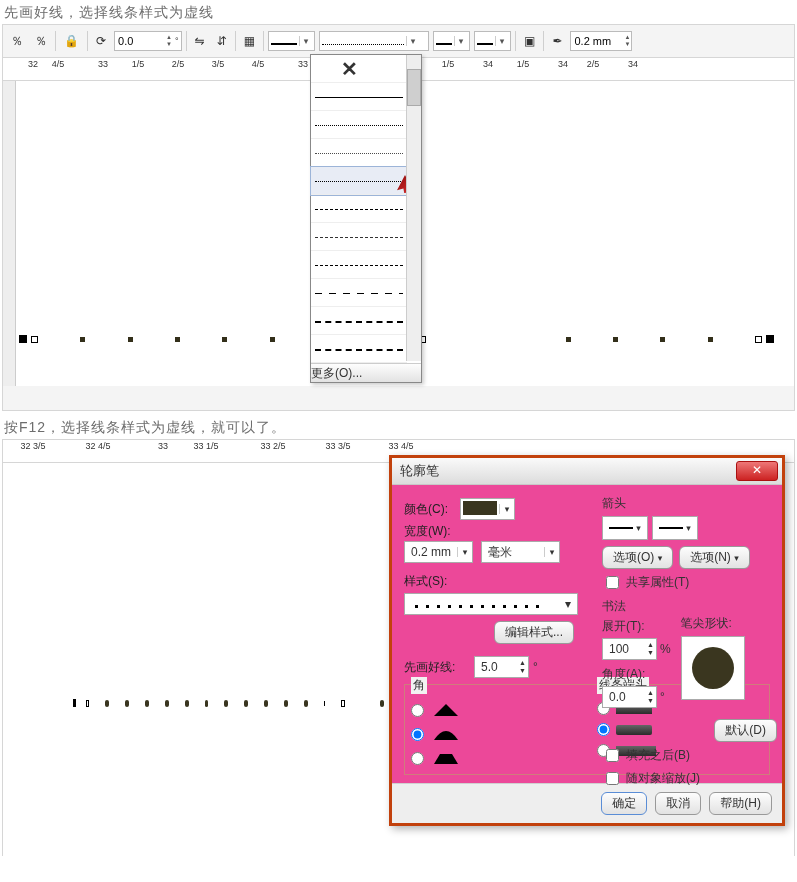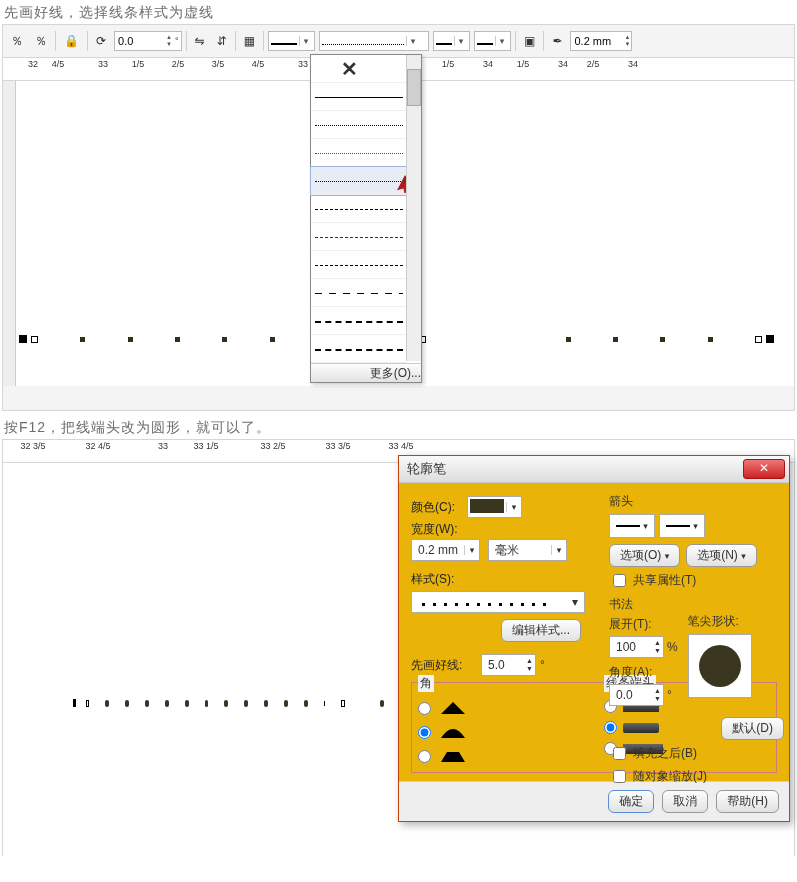--- a/index.html
+++ b/index.html
@@ -27,32 +27,32 @@
   .dashline .gap{flex:1;min-width:8px}
   .handle{width:8px;height:8px;background:#000;display:inline-block}
   .handle.sm{width:5px;height:5px}
   .handle.wt{background:#fff;border:1px solid #000}
   
   .popup{position:absolute;top:29px;left:307px;width:110px;background:#fff;border:1px solid #888;box-shadow:2px 2px 4px rgba(0,0,0,.2)}
   .popup .scroll{position:absolute;right:0;top:0;width:14px;height:306px;background:#eee;border-left:1px solid #ccc}
   .popup .scroll .thumb{background:#cfcfcf;border:1px solid #aaa;width:12px;height:35px;margin:14px 0 0 0}
   .popup .item{height:27px;border-bottom:1px solid #eee;margin-right:14px;position:relative}
   .popup .item.sel{background:#e8ecf5;outline:1px solid #9cb4d8}
-  .popup .morebtn{display:block;text-align:right;line-height:18px;border-top:1px solid #ccc;background:linear-gradient(#fdfdfd,#e2e2e2)}
+  .popup .morebtn{display:block;text-align:left;line-height:18px;border-top:1px solid #ccc;background:linear-gradient(#fdfdfd,#e2e2e2)}
   
   .redptr{width:16px;height:18px;background:linear-gradient(135deg,#8b0a0a,#d83030);clip-path:polygon(50% 0,100% 85%,60% 75%,55% 100%,45% 100%,40% 75%,0 85%);position:absolute}
   
   .panel2{position:relative;height:415px;margin:0 2px}
   .p2ruler{height:22px}
   .p2canvas{position:relative;height:393px;background:#fff}
   .dots2{position:absolute;left:70px;right:390px;top:235px;height:10px;display:flex;align-items:center;gap:16px}
   .dots2 .d{width:12px;height:7px;background:#39351f;border-radius:3px}
   .dots2 .h{width:8px;height:8px;background:#000}
   
-  .dlg{position:absolute;left:395px;top:-8px;width:390px;background:#eab308;border:1px solid #c2410c;box-shadow:3px 3px 8px rgba(0,0,0,.3)}
+  .dlg{position:absolute;left:386px;top:-8px;width:390px;background:#ec4899;border:3px solid #c2410c;box-shadow:3px 3px 8px rgba(0,0,0,.3)}
   .titlebar{height:26px;background:linear-gradient(#fafafa,#dcdcdc);display:flex;align-items:center;padding:0 4px;border-bottom:1px solid #c8c8c8}
   .titlebar .ttl{flex:1;font-size:13px;color:#333;padding-left:4px}
   .titlebar .xbtn{width:40px;height:18px;background:linear-gradient(#e77,#c22);color:#fff;border:1px solid #a11;border-radius:3px;text-align:center;font-size:12px;line-height:16px}
   .dlgbody{padding:10px 12px 8px 12px;position:relative}
   .row{display:flex;align-items:center;margin:3px 0}
   .lbl2{width:56px;color:#222}
   .winselect{display:inline-flex;align-items:center;border:1px solid #aaa;background:#fff;height:20px}
   .winselect .val{padding:0 6px;min-width:34px;font-size:12px}
   .winselect .dd{width:14px;text-align:center;border-left:1px solid #ccc;font-size:9px}
   .winspin{display:inline-flex;align-items:center;border:1px solid #aaa;background:#fff;height:20px}
@@ -234,21 +234,21 @@
     <div class="item">
         <span class="samp dash thick"></span>
       </div>
     <div class="scroll">
         <div class="thumb"></div>
       </div>
     <a class="morebtn">更多(O)...</a>
   </div>
 </div>
 
-<div class="caption">按F12，把线端头改为圆形，就可以了。</div>
+<div class="caption">按F12，选择线条样式为虚线，就可以了。</div>
 
 <div class="panel panel2">
   <div class="ruler p2ruler">
     <span class="lbl" style="left:30px">32 3/5</span>
     <span class="lbl" style="left:95px">32 4/5</span>
     <span class="lbl" style="left:160px">33</span>
     <span class="lbl" style="left:203px">33 1/5</span>
     <span class="lbl" style="left:270px">33 2/5</span>
     <span class="lbl" style="left:335px">33 3/5</span>
     <span class="lbl" style="left:398px">33 4/5</span>

